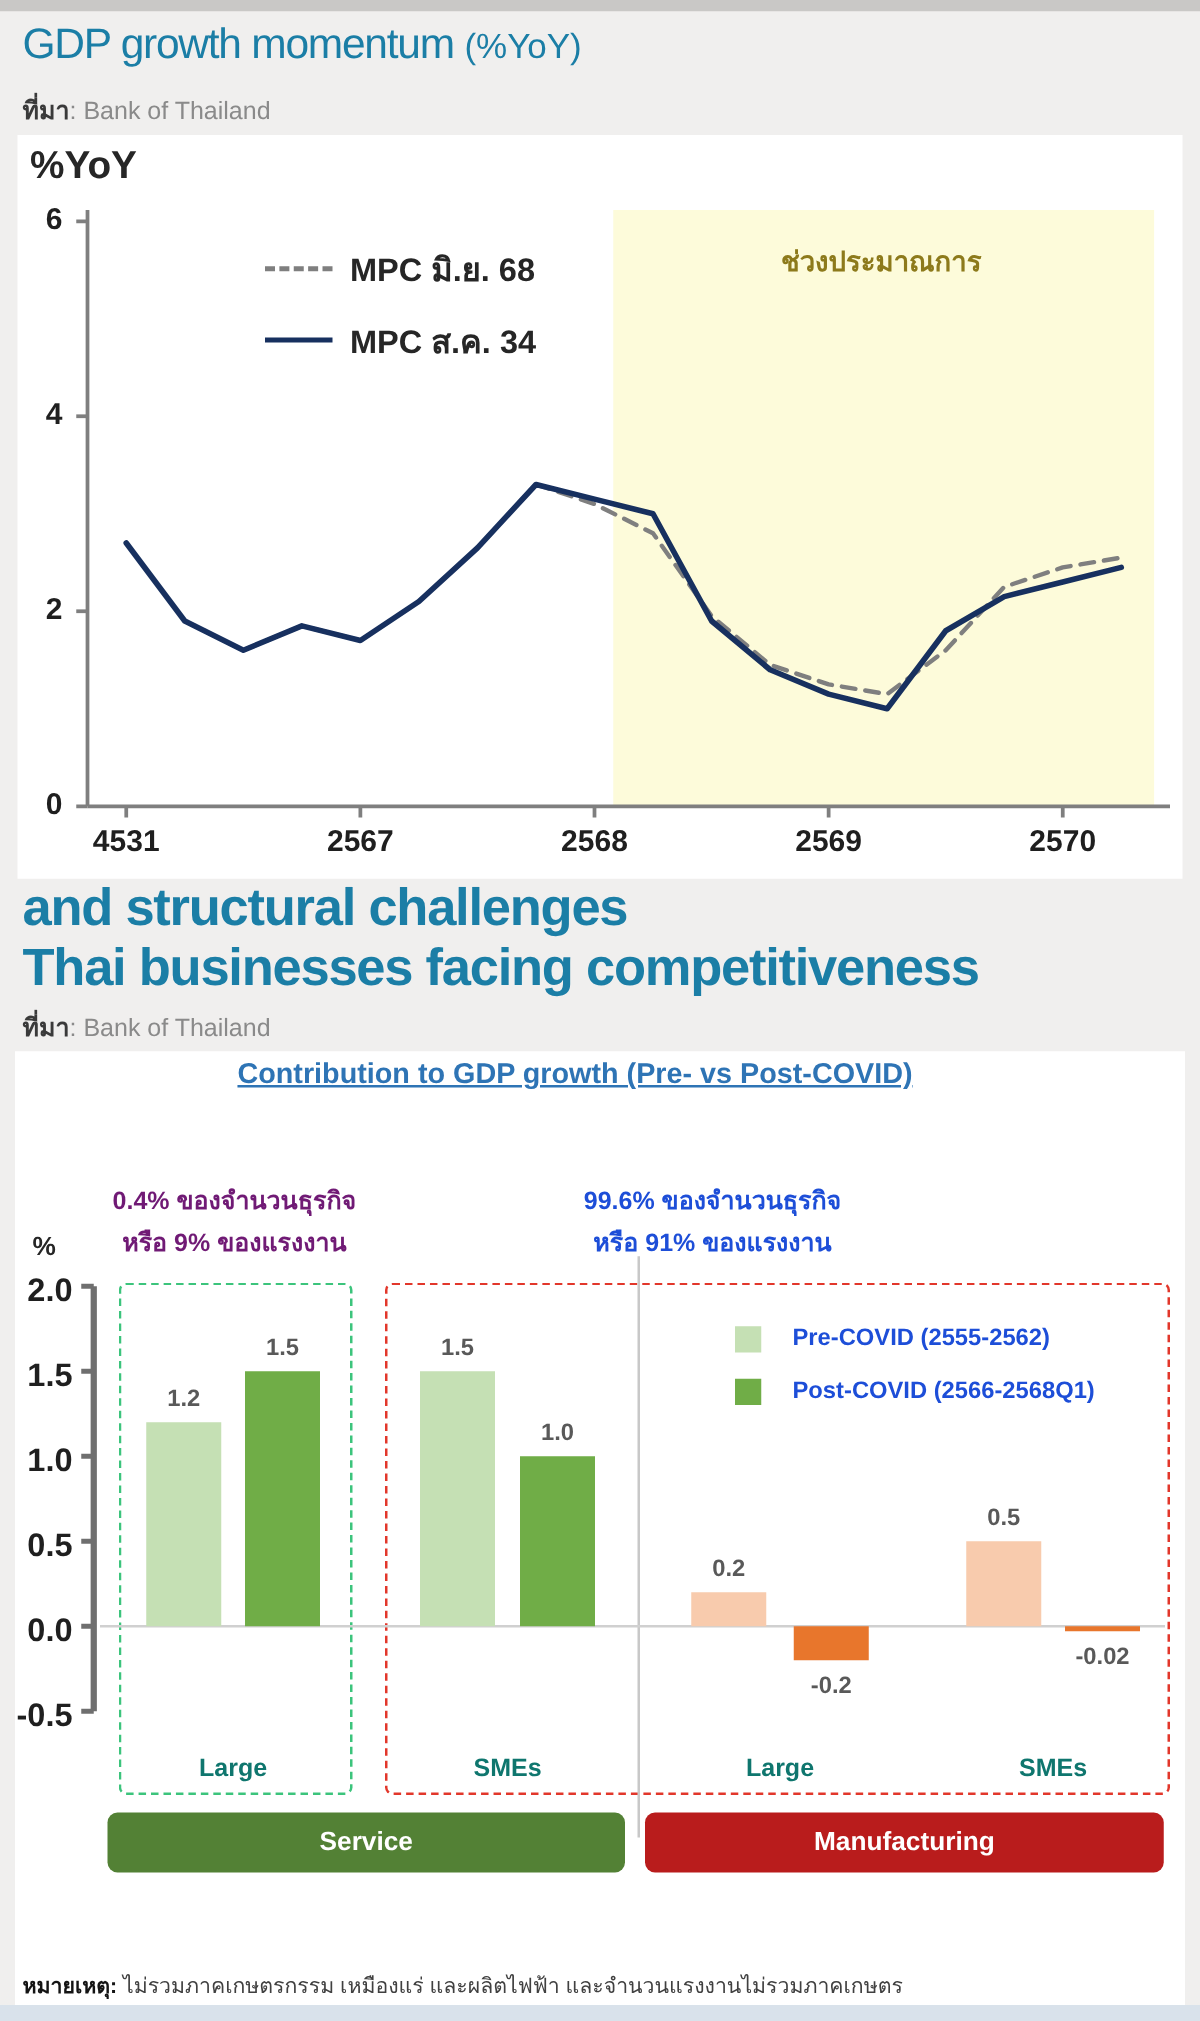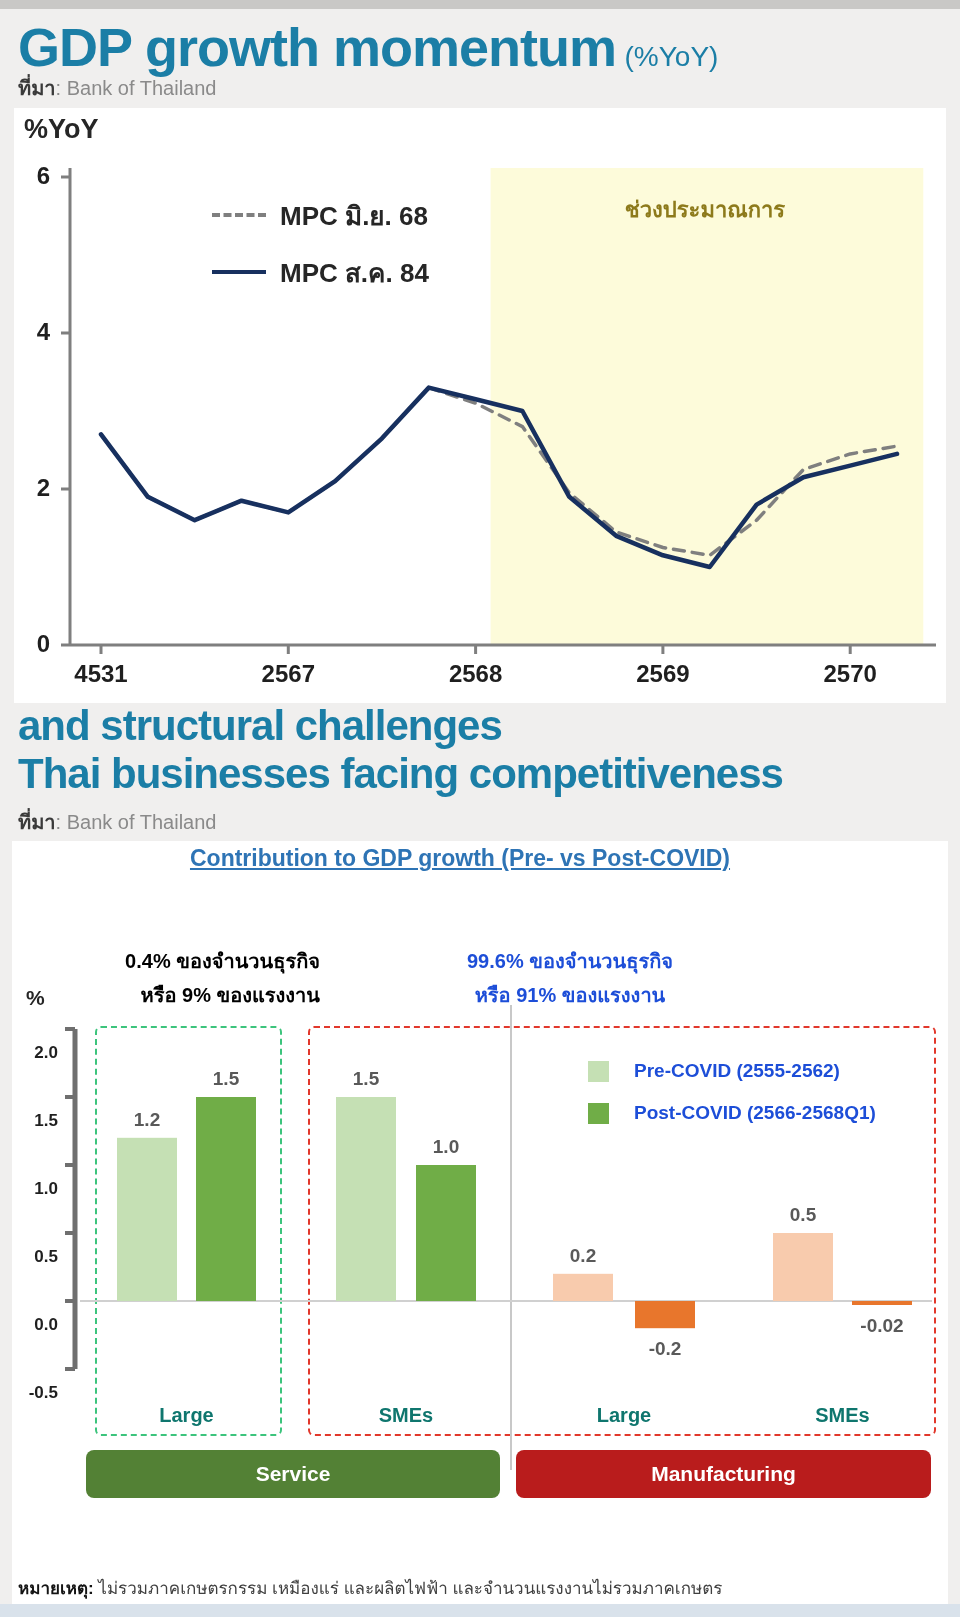--- a/index.html
+++ b/index.html
@@ -9,47 +9,47 @@
     font-family:"Liberation Sans","DejaVu Sans",sans-serif;
   }
   .abs{position:absolute;}
   .top-strip{left:0;top:0;width:960px;height:9px;background:#c9c8c6;}
   .panel{background:#ffffff;}
   #panel1{left:14px;top:108px;width:932px;height:595px;}
   #panel2{left:12px;top:841px;width:936px;height:763px;}
   .bottom-strip{left:0;top:1604px;width:960px;height:13px;background:#d9e2eb;}
 
   .h1{left:18px;top:16px;width:930px;color:#1b7ea6;}
-  .h1 .main{font-size:54px;font-weight:700;letter-spacing:-1px;}
+  .h1 .main{font-size:34px;font-weight:400;letter-spacing:-1px;}
   .h1 .suffix{font-size:28px;font-weight:500;margin-left:4px;}
   .src{font-size:20px;color:#8a8a8a;}
   .src b{color:#3a3a3a;font-weight:700;}
   #src1{left:18px;top:72px;}
   .h2{left:18px;top:702px;width:930px;color:#1b7ea6;font-size:42px;font-weight:600;line-height:48px;letter-spacing:-1px;}
   #src2{left:18px;top:806px;}
 
-  #c1-ylab{left:24px;top:114px;font-size:27px;font-weight:700;color:#262626;}
+  #c1-ylab{left:24px;top:114px;font-size:31px;font-weight:700;color:#262626;}
   #c1-region-label{left:555px;top:192px;width:300px;text-align:center;font-size:22px;font-weight:700;color:#8d7a1b;}
   #c1-legend{left:212px;top:200px;}
   .lg1-row{display:flex;align-items:center;height:30px;margin-bottom:27px;}
   .lg1-sample{width:54px;display:inline-block;}
   .lg1-dashed{border-top:4px dashed #7f7f7f;height:0;}
   .lg1-solid{height:4px;background:#17305f;}
   .lg1-text{font-size:26px;font-weight:600;color:#262626;margin-left:14px;white-space:nowrap;}
 
   .c1-ylabel{position:absolute;width:36px;text-align:right;font-size:24px;font-weight:700;color:#1f1f1f;}
   .c1-xlabel{position:absolute;width:90px;text-align:center;font-size:24px;font-weight:700;color:#1f1f1f;}
 
   #c2-subtitle{left:150px;top:845px;width:620px;text-align:center;font-size:23px;font-weight:600;color:#2e74b5;text-decoration:underline;}
   .anno{position:absolute;text-align:center;font-size:20px;font-weight:700;line-height:34px;}
-  #anno-green{left:55px;top:944px;width:265px;color:#000000;text-align:right;}
+  #anno-green{left:55px;top:944px;width:265px;color:#701a75;}
   #anno-red{left:400px;top:944px;width:340px;color:#1d4ed8;}
   #c2-ylab{left:26px;top:986px;font-size:21px;font-weight:700;color:#262626;}
 
-  .c2-ylabel{position:absolute;width:56px;text-align:right;font-size:17px;font-weight:700;color:#1f1f1f;margin-top:26px;}
+  .c2-ylabel{position:absolute;width:56px;text-align:right;font-size:26px;font-weight:700;color:#1f1f1f;}
   .c2-vallabel{position:absolute;width:84px;text-align:center;font-size:19px;font-weight:700;color:#595959;}
   .c2-catlabel{position:absolute;width:120px;text-align:center;font-size:20px;font-weight:600;color:#0f766e;}
 
   .dash-box{position:absolute;border-radius:6px;}
   #box-green{left:95px;top:1026px;width:183px;height:406px;border:2px dashed #3cc47c;}
   #box-red{left:308px;top:1026px;width:624px;height:406px;border:2px dashed #e2372b;}
   #divider{left:510px;top:1005px;width:2px;height:465px;background:#c8c8c8;}
 
   #c2-legend{left:588px;top:1060px;}
   .lg2-row{display:flex;align-items:center;margin-bottom:20px;}
@@ -96,21 +96,21 @@
     <polyline points="101.0,329.4 147.8,391.8 194.7,415.2 241.5,395.7 288.3,407.4 335.1,376.2 382.0,333.3 428.8,282.6 475.6,294.3 522.4,306.0 569.3,391.8 616.1,430.8 662.9,450.3 709.7,462.0 756.6,399.6 803.4,372.3 850.2,360.6 897.0,348.9" fill="none" stroke="#17305f" stroke-width="4.5" stroke-linejoin="round" stroke-linecap="round"></polyline>
   </svg>
 <div class="abs" id="c1-region-label">ช่วงประมาณการ</div>
 <div class="abs" id="c1-legend">
     <div class="lg1-row">
       <div class="lg1-sample lg1-dashed" style="border-top-color: rgb(127, 127, 127);"></div>
       <div class="lg1-text">MPC มิ.ย. 68</div>
     </div>
     <div class="lg1-row">
       <div class="lg1-sample lg1-solid" style="background: rgb(23, 48, 95);"></div>
-      <div class="lg1-text">MPC ส.ค. 84</div>
+      <div class="lg1-text">MPC ส.ค. 34</div>
     </div>
   </div>
 <div id="c1-yticks">
     <div class="c1-ylabel" style="left: 14px; top: 162px;">6</div>
     <div class="c1-ylabel" style="left: 14px; top: 318px;">4</div>
     <div class="c1-ylabel" style="left: 14px; top: 474px;">2</div>
     <div class="c1-ylabel" style="left: 14px; top: 630px;">0</div>
   </div>
 <div id="c1-xticks">
     <div class="c1-xlabel" style="left: 56px; top: 660px;">4531</div>

